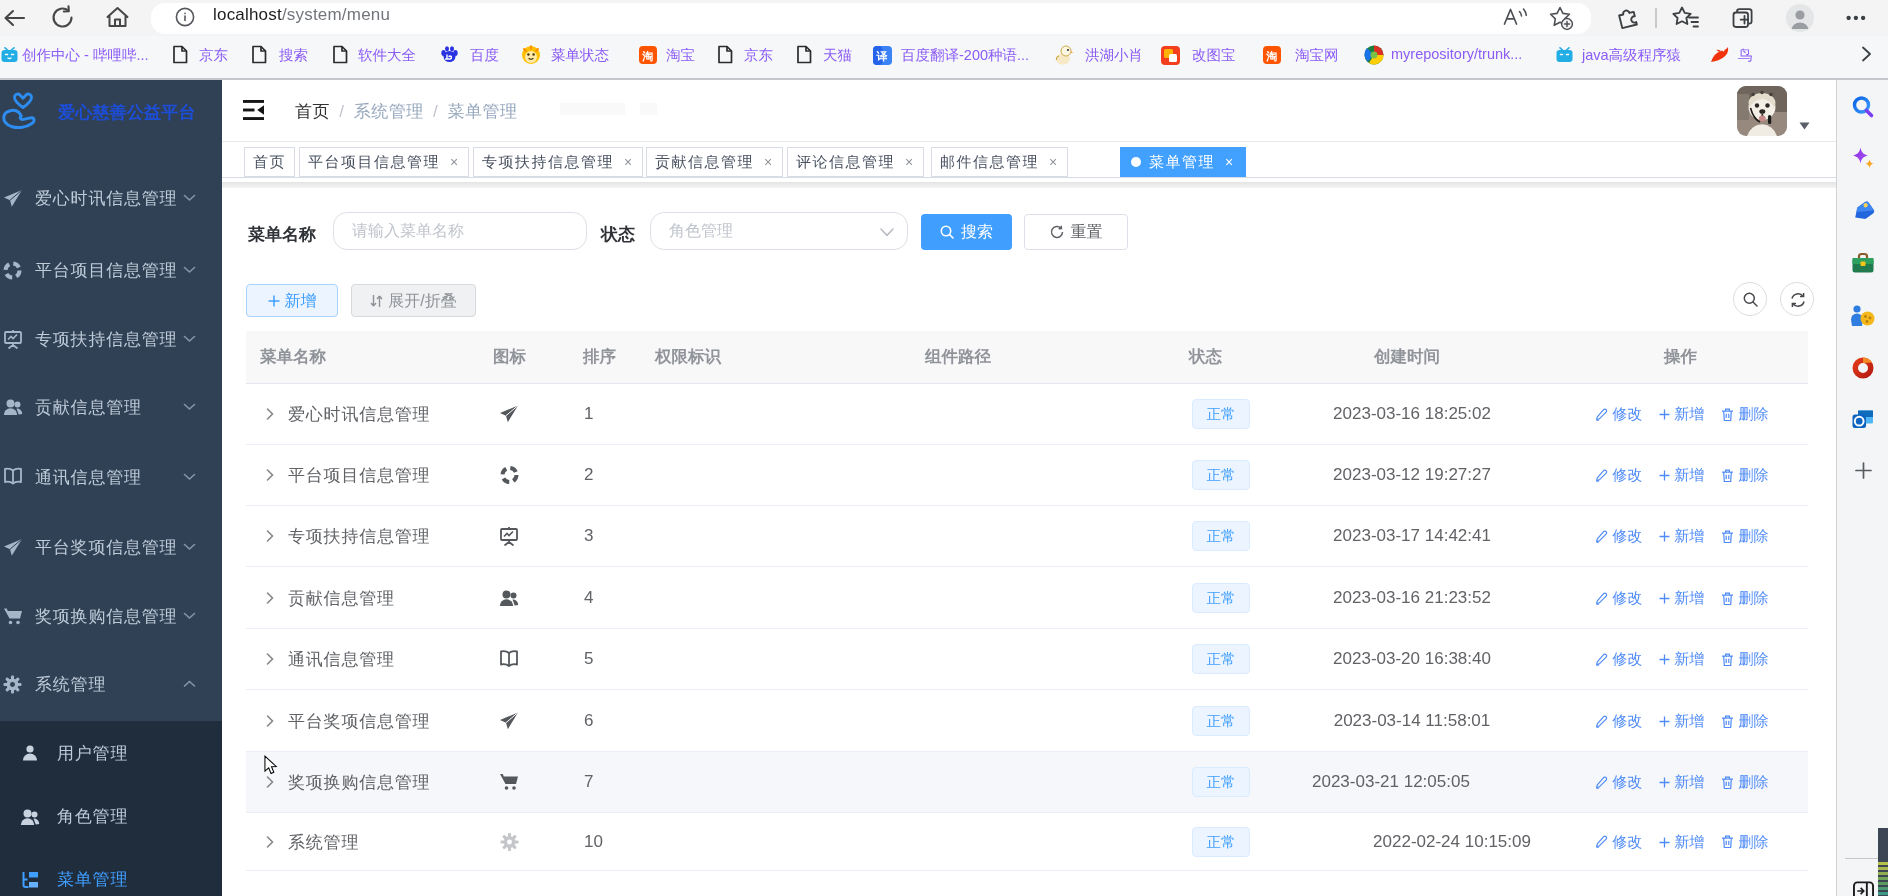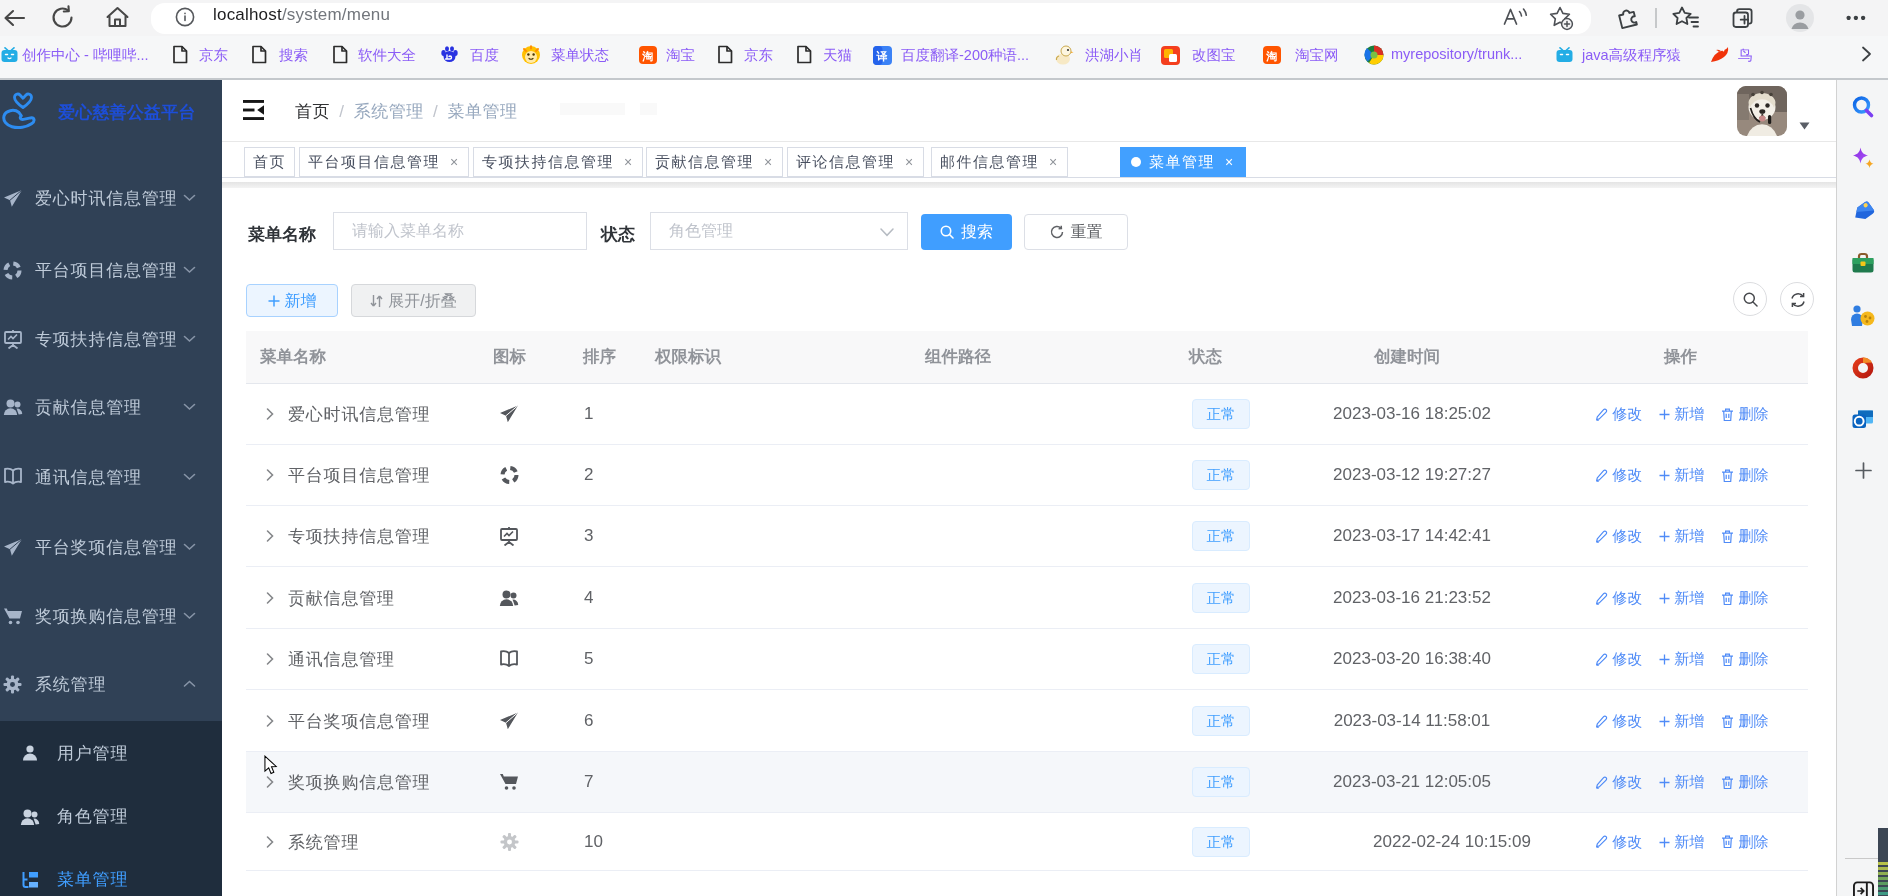--- a/index.html
+++ b/index.html
@@ -21,21 +21,21 @@
 #navbar { left:222px; top:80px; width:1615px; height:62px; background:#fff; border-bottom:1px solid #e8e8e8; }
 #tagsbar { left:222px; top:142px; width:1615px; height:36px; background:#fff; border-bottom:1px solid #d8dce5; }
 #tagshadow { left:222px; top:182px; width:1615px; height:6px; background:linear-gradient(#e4e4e4,#f3f3f3); }
 .tag { position:absolute; top:147px; height:30px; line-height:28px; background:#fff; border:1px solid #d8dce5; color:#495060; font-size:15px; letter-spacing:1.5px; padding:0 8px; white-space:nowrap; }
 .tag .x { display:inline-block; margin-left:10px; color:#8f9399; font-size:14px; }
 .tag.active { background:#42a0ff; border-color:#42a0ff; color:#fff; padding:0 10px; }
 .tag.active .x { color:#fff; }
 .dot { display:inline-block; width:10px; height:10px; border-radius:50%; background:#fff; margin-right:8px; position:relative; top:0px; }
 
 .flabel { position:absolute; font-weight:bold; font-size:17px; color:#2f3338; top:223px; }
-.finput { position:absolute; top:212px; height:38px; border:1px solid #dcdfe6; border-radius:0; background:#fff; font-size:16px; color:#c0c4cc; line-height:36px; padding-left:18px; }
+.finput { position:absolute; top:212px; height:38px; border:1px solid #dcdfe6; border-radius:14px; background:#fff; font-size:16px; color:#c0c4cc; line-height:36px; padding-left:18px; }
 .btn { position:absolute; border-radius:4px; font-size:16px; text-align:center; }
 
 #thead { left:246px; top:331px; width:1562px; height:53px; background:#f8f8f9; border-bottom:1px solid #e4e7ed; color:#909399; font-weight:bold; font-size:16.5px; }
 .trow { position:absolute; left:246px; width:1562px; height:61px; border-bottom:1px solid #ebeef5; font-size:17px; color:#606266; background:#fff; }
 .nm { letter-spacing:0.8px; }
 .trow.hover { background:#f5f7fa; }
 .cell { position:absolute; top:50%; transform:translateY(-50%); white-space:nowrap; }
 .hcell { position:absolute; top:50%; transform:translateY(-50%); white-space:nowrap; }
 .oplink { color:#4f8bf7; font-size:15px; }
 .statustag { position:absolute; left:946px; top:50%; transform:translateY(-50%); width:58px; height:30px; line-height:28px; text-align:center; background:#ecf5ff; border:1px solid #d9ecff; border-radius:4px; color:#409eff; font-size:14.5px; }
@@ -554,21 +554,21 @@
       <path d="M1.5 1.5 l5 5 -5 5" stroke="#85878a" stroke-width="1.6" fill="none" stroke-linecap="round"></path>
     </svg>
   <div class="cell nm" style="left:42px;">奖项换购信息管理</div>
   <svg class="cell" style="left:253px;" width="20" height="19" viewBox="0 0 20 19">
       <path d="M1 1.5 h2.8 l1 2.5 H19 l-2 7.5 H6.5 z" fill="#54575c"></path>
       <circle cx="7.5" cy="15.5" r="1.8" fill="#54575c"></circle>
       <circle cx="15" cy="15.5" r="1.8" fill="#54575c"></circle>
     </svg>
   <div class="cell" style="left:338px;">7</div>
   <div class="statustag">正常</div>
-  <div class="cell" style="left:1066px; width:200px; text-align:center;">2023-03-21 12:05:05</div>
+  <div class="cell" style="left:1066px; width:200px; ">2023-03-21 12:05:05</div>
   <div class="cell ops" style="left:1349px;"><span class="oplink"><svg width="13" height="13" viewBox="0 0 13 13" style="position:relative; top:1.5px;">
           <path d="M8.6 1.6 a1.7 1.7 0 0 1 2.5 2.5 L4.3 10.9 1.6 11.6 2.3 8.9 z" stroke="#4f8bf7" stroke-width="1.2" fill="none" stroke-linejoin="round"></path>
           <path d="M1.5 12.8 h2.3" stroke="#4f8bf7" stroke-width="1.2"></path>
         </svg> 修改</span><span class="oplink" style="margin-left:17px;"><svg width="11" height="11" viewBox="0 0 11 11" style="position:relative; top:1px;">
           <path d="M5.5 0.5 V10.5 M0.5 5.5 H10.5" stroke="#4f8bf7" stroke-width="1.3"></path>
         </svg> 新增</span><span class="oplink" style="margin-left:17px;"><svg width="13" height="13" viewBox="0 0 13 13" style="position:relative; top:1.5px;">
           <path d="M1 3.2 h11 M4.6 3.2 v-2 h3.8 v2 M2.7 3.2 l0.6 9.3 h6.4 l0.6-9.3 M5.2 5.7 v4.3 M7.8 5.7 v4.3" stroke="#4f8bf7" stroke-width="1.2" fill="none"></path>
         </svg> 删除</span></div>
 </div>
 <div class="trow" style="top:813px; height:58px;">

